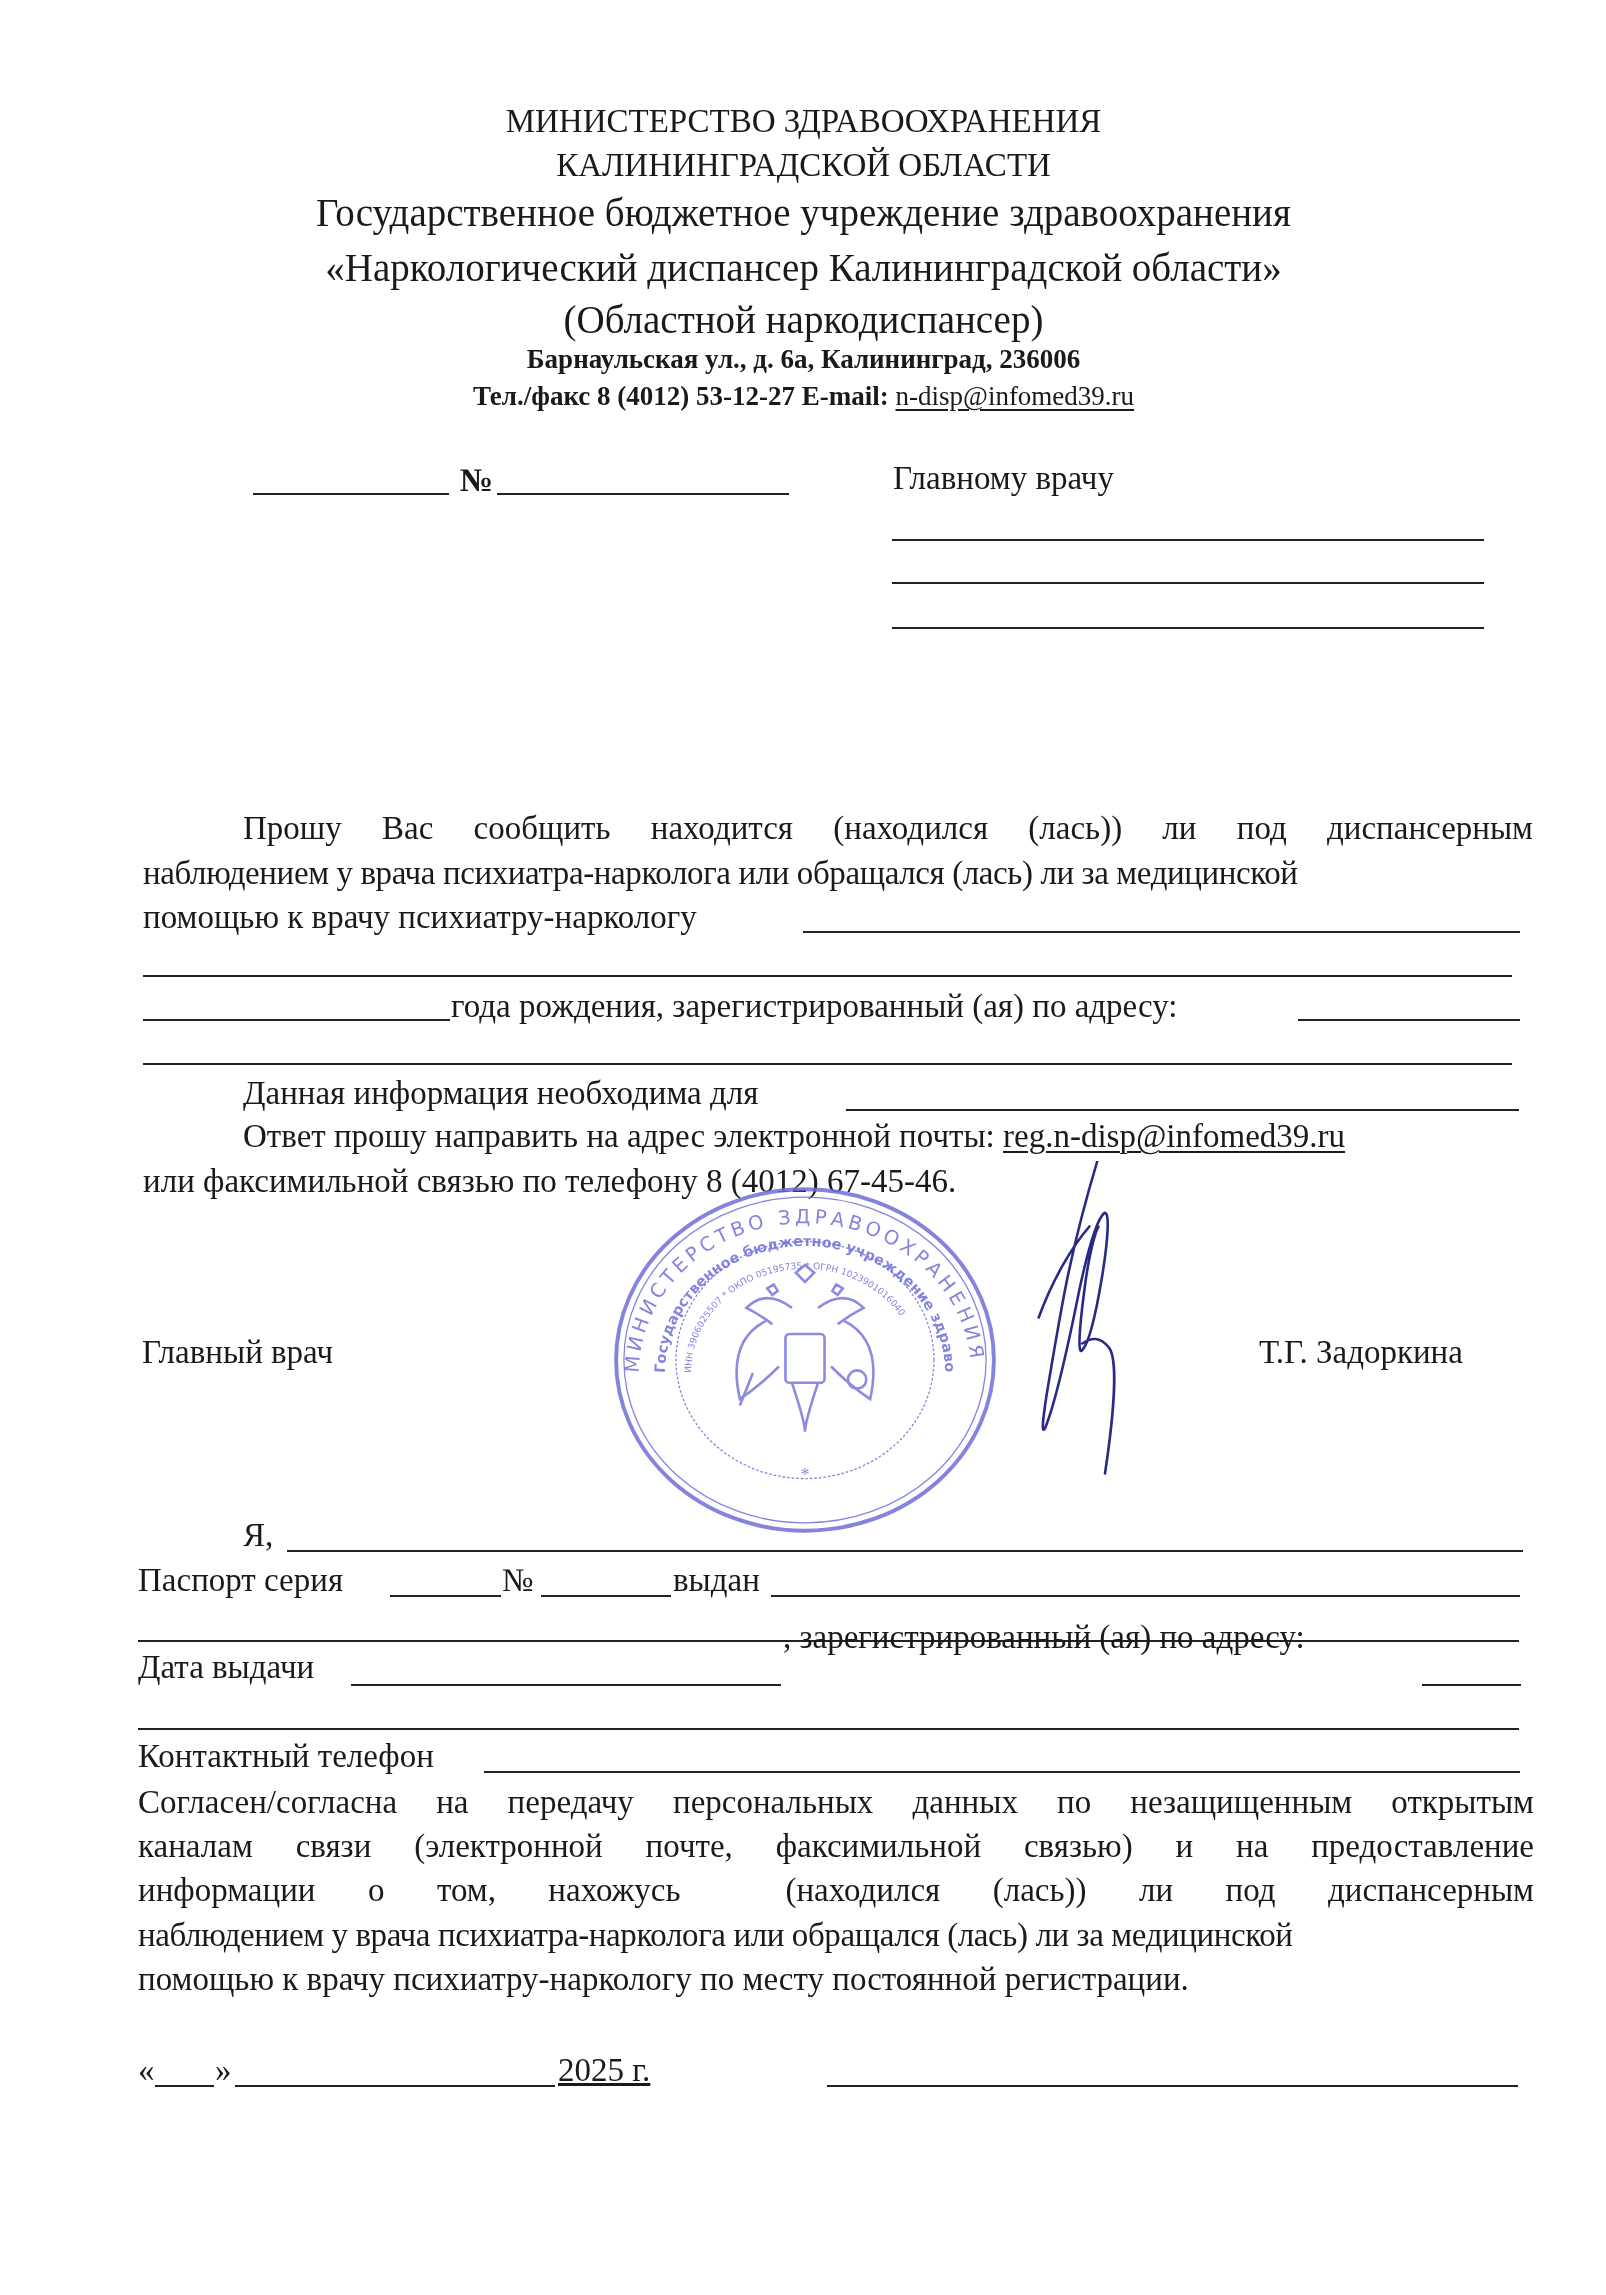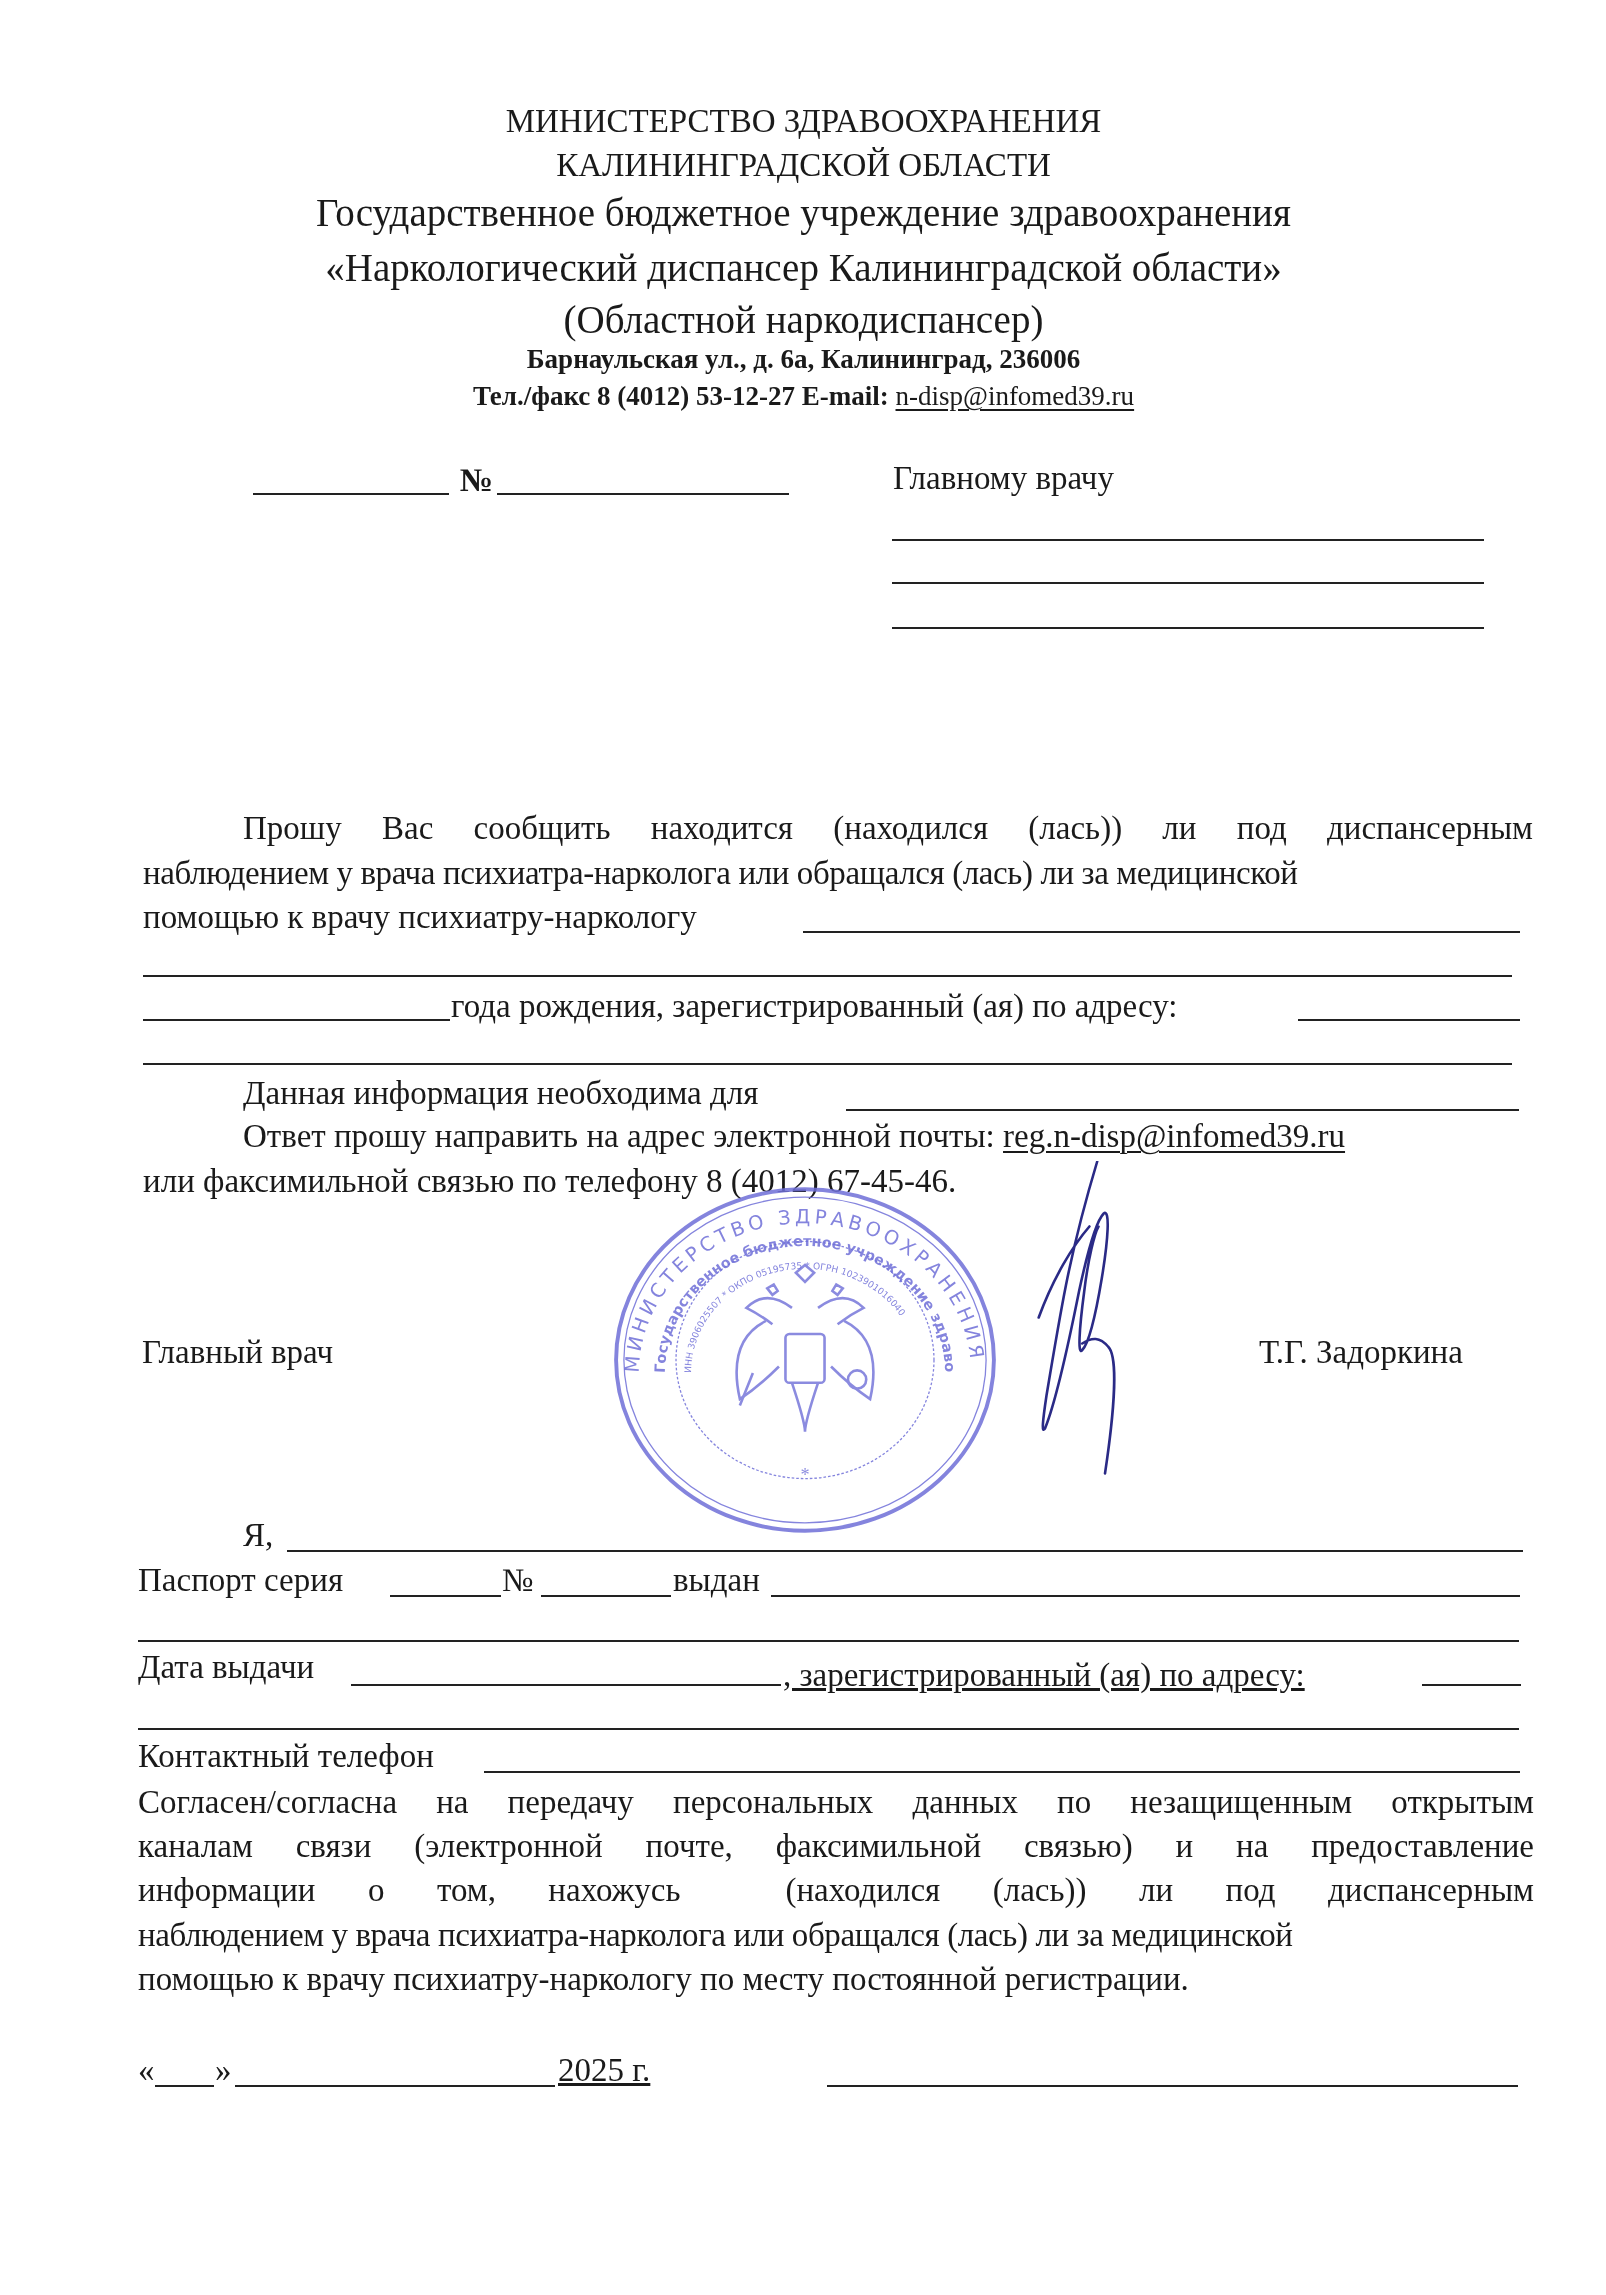--- a/index.html
+++ b/index.html
@@ -101,21 +101,21 @@
 <div class="abs txt" style="left:138px; top:1564px;">Паспорт серия</div>
 <div class="line" style="left:390px; top:1595px; width:111px;"></div>
 <div class="abs txt" style="left:502px; top:1564px;">№</div>
 <div class="line" style="left:541px; top:1595px; width:130px;"></div>
 <div class="abs txt" style="left:673px; top:1564px;">выдан</div>
 <div class="line" style="left:771px; top:1595px; width:749px;"></div>
 <div class="line" style="left:138px; top:1640px; width:1381px;"></div>
 
 <div class="abs txt" style="left:138px; top:1651px;">Дата выдачи</div>
 <div class="line" style="left:351px; top:1684px; width:430px;"></div>
-<div class="abs txt" style="left:783px; top:1659px;text-decoration:underline;">, зарегистрированный (ая) по адресу:</div>
+<div class="abs txt" style="left:783px; top:1621px;">, зарегистрированный (ая) по адресу:</div>
 <div class="line" style="left:1422px; top:1684px; width:99px;"></div>
 <div class="line" style="left:138px; top:1728px; width:1381px;"></div>
 
 <div class="abs txt" style="left:138px; top:1740px;">Контактный телефон</div>
 <div class="line" style="left:484px; top:1771px; width:1036px;"></div>
 
 <div class="abs txt just" style="left:138px; top:1786px; width:1396px;">Согласен/согласна на передачу персональных данных по незащищенным открытым</div>
 <div class="abs txt just" style="left:138px; top:1830px; width:1396px;">каналам связи (электронной почте, факсимильной связью) и на предоставление</div>
 <div class="abs txt just" style="left:138px; top:1874px; width:1396px; white-space:pre;">информации о том, нахожусь  (находился (лась)) ли под диспансерным</div>
 <div class="abs txt" style="left:138px; top:1919px; width:1396px; letter-spacing:-0.4px;">наблюдением у врача психиатра-нарколога или обращался (лась) ли за медицинской</div>

